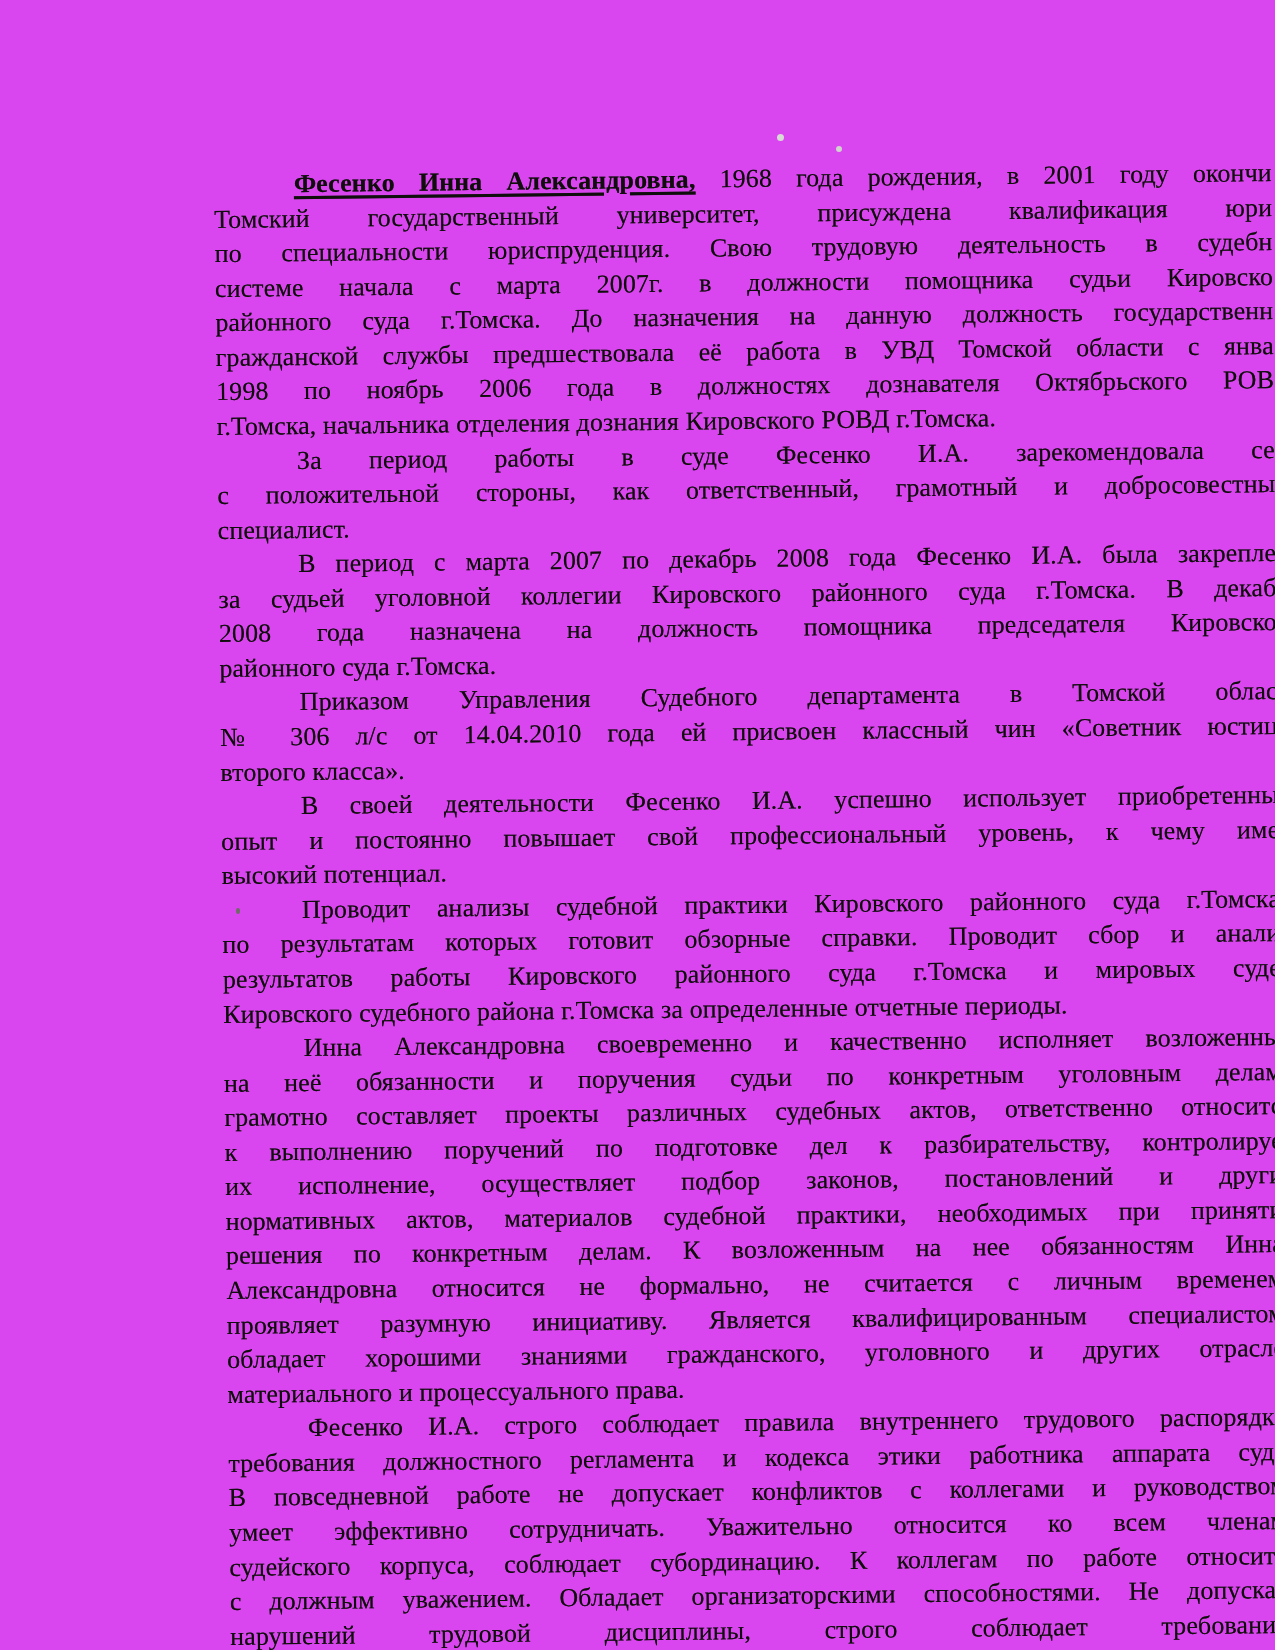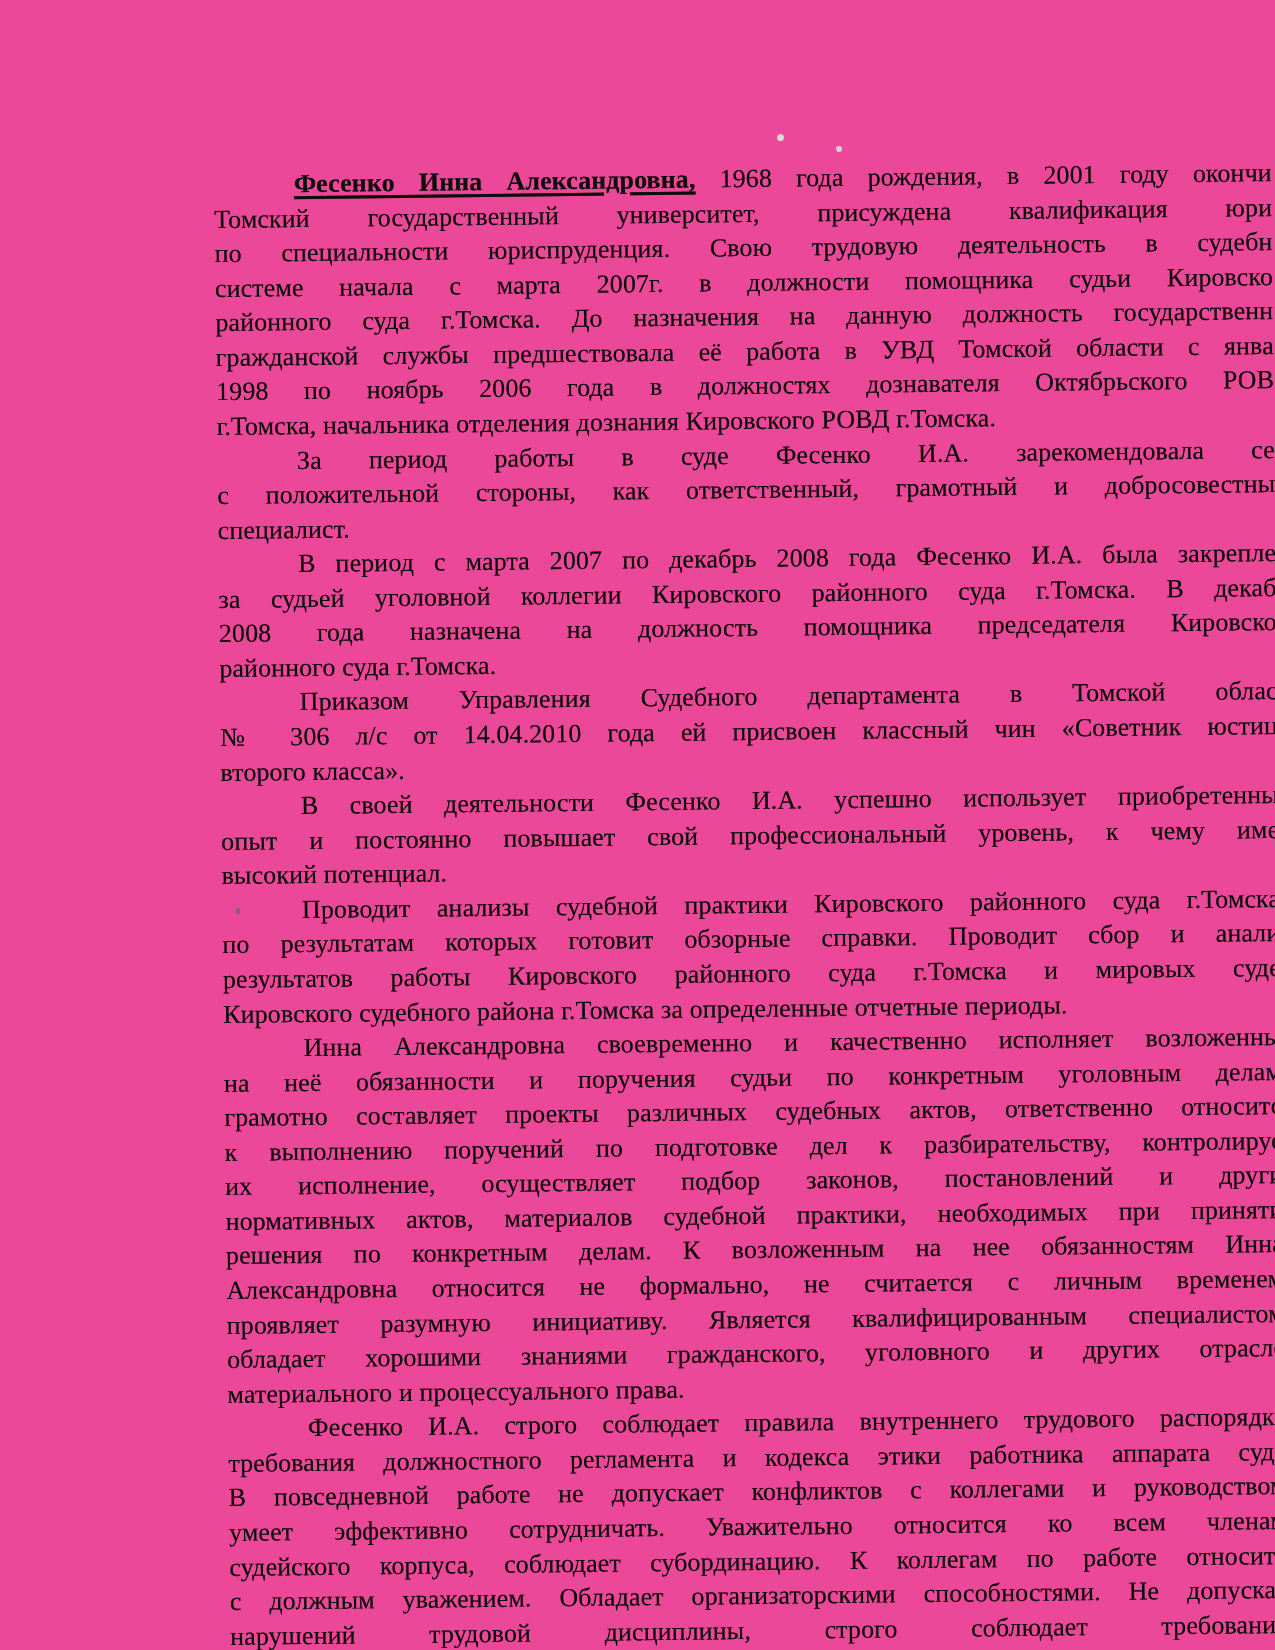--- a/index.html
+++ b/index.html
@@ -11,21 +11,21 @@
   body {
     width: 1275px;
     height: 1650px;
     overflow: hidden;
     position: relative;
     font-family: "Liberation Serif", "DejaVu Serif", serif;
   }
   .page {
     position: absolute;
     inset: 0;
-    background: #ec4899;
+    background: #d946ef;
   }
   .text-block {
     position: absolute;
     left: 222px;
     top: 162px;
     width: 1058px;
     transform: rotate(-0.65deg);
     transform-origin: 50% 50%;
     font-size: 26px;
     line-height: 34.57px;

